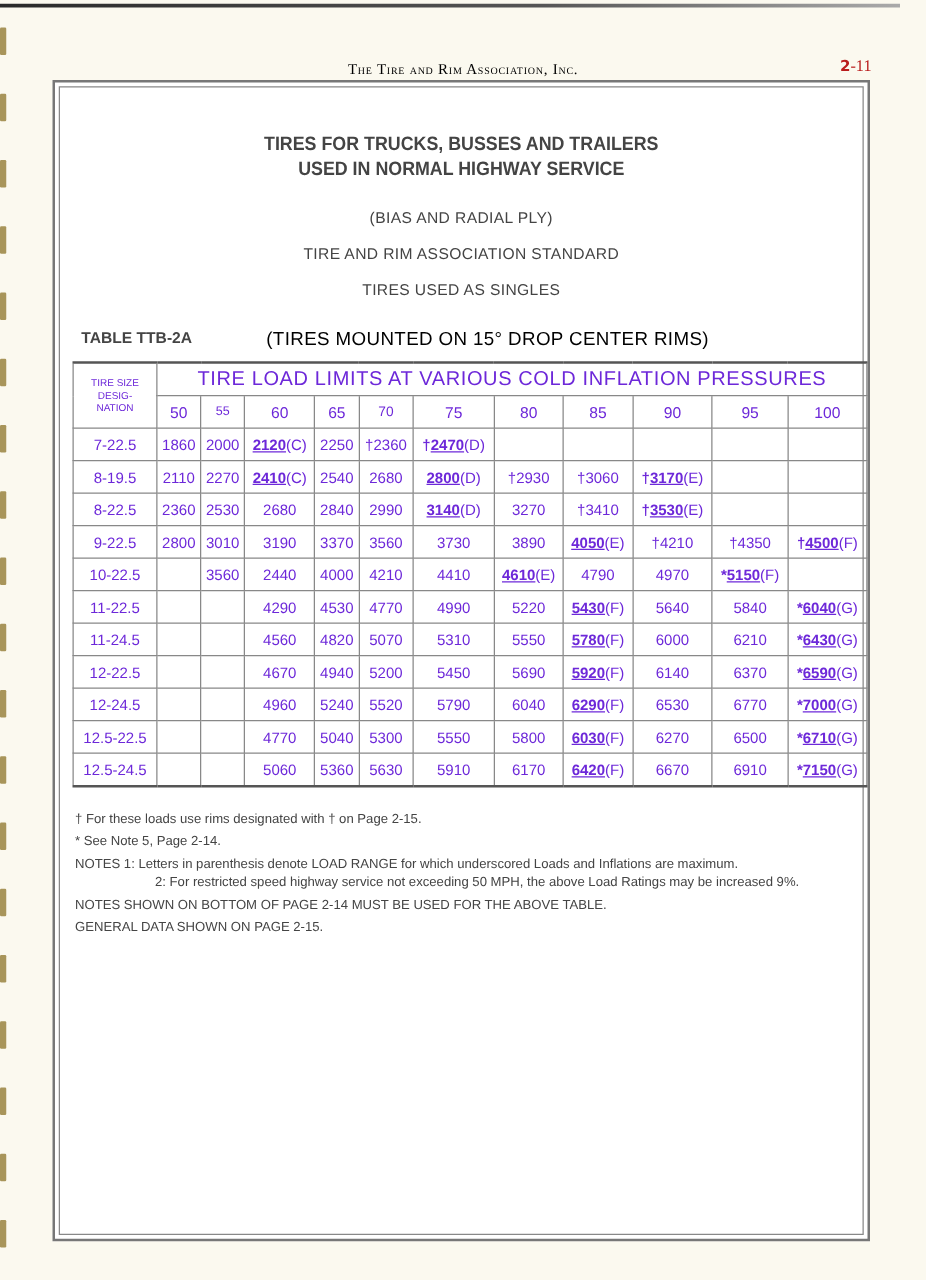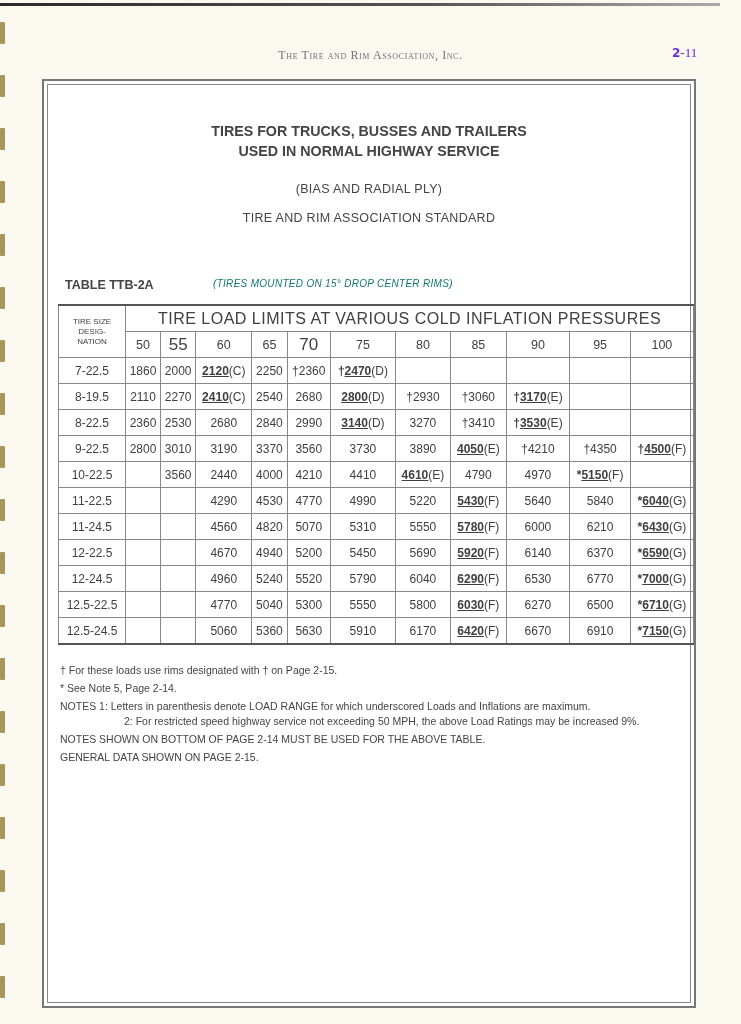--- a/index.html
+++ b/index.html
@@ -6,45 +6,45 @@
   body {
     width:741px; height:1024px; position:relative; overflow:hidden;
     background:#fbf9ef;
     font-family:"Liberation Sans", sans-serif; color:#3a3a3a;
   }
   .topline { position:absolute; left:0; top:3px; width:720px; height:3px; background:linear-gradient(90deg,#2a2a2a,#555 60%,#aaa); }
   .binding { position:absolute; left:0; width:5px; height:22px; background:#a8955a; border-radius:1px; }
   .running-head {
     position:absolute; top:48px; left:0; width:741px; text-align:center;
     font-family:"Liberation Serif", serif; font-size:12px; letter-spacing:0.6px;
-    font-variant:small-caps; color:#737373;
+    font-variant:small-caps; color:#000000;
   }
   .page-num {
     position:absolute; top:45px; left:672px; font-family:"Liberation Serif", serif;
-    font-size:13px; color:#6d28d9;
+    font-size:13px; color:#b91c1c;
   }
   .page-num b { font-family:"DejaVu Sans", sans-serif; font-weight:bold; font-size:12px; }
   .frame-outer {
     position:absolute; left:42px; top:64px; width:650px; height:925px;
-    border:2px solid #777; background:#fff;margin-top:15px;
+    border:2px solid #777; background:#fff;
   }
   .frame-inner {
     position:absolute; left:3px; top:3px; right:3px; bottom:3px; border:1px solid #888;
   }
   .title {
     position:absolute; top:36px; left:0; right:0; text-align:center;
     font-size:15.5px; font-weight:bold; line-height:20px; color:#444;
     font-family:"Liberation Sans", sans-serif; transform:scaleX(0.92);
   }
   .sub { position:absolute; left:0; right:0; text-align:center; font-size:12.5px; color:#444; letter-spacing:0.3px; }
   .tablelabel { position:absolute; top:193px; left:17px; font-size:12.5px; font-weight:bold; color:#444; }
-  .tablecap { position:absolute; top:193px; left:165px; font-size:10px; color:#0f766e; letter-spacing:0.3px;font-style:italic; }
+  .tablecap { position:absolute; top:193px; left:165px; font-size:15px; color:#000000; letter-spacing:0.3px; }
   table.loads {
     position:absolute; left:10px; top:219px; width:636px;
-    border-collapse:collapse; font-size:12px; color:#404040;
+    border-collapse:collapse; font-size:12px; color:#6d28d9;
   }
   table.loads th, table.loads td {
     border:1px solid #888; text-align:center; padding:0; height:25px; white-space:nowrap;
   }
   table.loads tr.toprule th { border-top:2px solid #555; }
   table.loads tr:last-child td { border-bottom:2px solid #555; }
   table.loads th { font-weight:normal; }
   th.sizehead { font-size:8px; line-height:10px; width:66px; }
   th.span { font-size:16px; letter-spacing:0.5px; height:18px; }
   td.size { text-align:right; padding-right:4px; }
@@ -84,40 +84,41 @@
 <div class="page-num"><b>2</b><span>-11</span></div>
 
 <div class="frame-outer">
   <div class="frame-inner">
     <div class="title">
       <div>TIRES FOR TRUCKS, BUSSES AND TRAILERS</div>
       <div>USED IN NORMAL HIGHWAY SERVICE</div>
     </div>
     <div class="sub" style="top:126px">TIRE AND RIM ASSOCIATION STANDARD</div>
     <div class="sub" style="top:97px">(BIAS AND RADIAL PLY)</div>
+    <div class="sub" style="top:155px">TIRES USED AS SINGLES</div>
 
     <div class="tablelabel">TABLE TTB-2A</div>
     <div class="tablecap">(TIRES MOUNTED ON 15° DROP CENTER RIMS)</div>
 
     <table class="loads">
       <thead>
         <tr class="toprule">
           <th class="sizehead" rowspan="2">
             <div>TIRE SIZE</div>
             <div>DESIG-</div>
             <div>NATION</div>
           </th>
           <th class="span" colspan="11">TIRE LOAD LIMITS AT VARIOUS COLD INFLATION PRESSURES</th>
         </tr>
         <tr id="pressure-row">
             <th style="font-size: 12.5px;">50</th>
-            <th style="font-size: 17px;">55</th>
+            <th style="font-size: 10px;">55</th>
             <th style="font-size: 12.5px;">60</th>
             <th style="font-size: 12.5px;">65</th>
-            <th style="font-size: 17px;">70</th>
+            <th style="font-size: 11px;">70</th>
             <th style="font-size: 12.5px;">75</th>
             <th style="font-size: 12.5px;">80</th>
             <th style="font-size: 12.5px;">85</th>
             <th style="font-size: 12.5px;">90</th>
             <th style="font-size: 12.5px;">95</th>
             <th style="font-size: 12.5px;">100</th>
           </tr>
       </thead>
       <tbody id="table-body">
           <tr>

